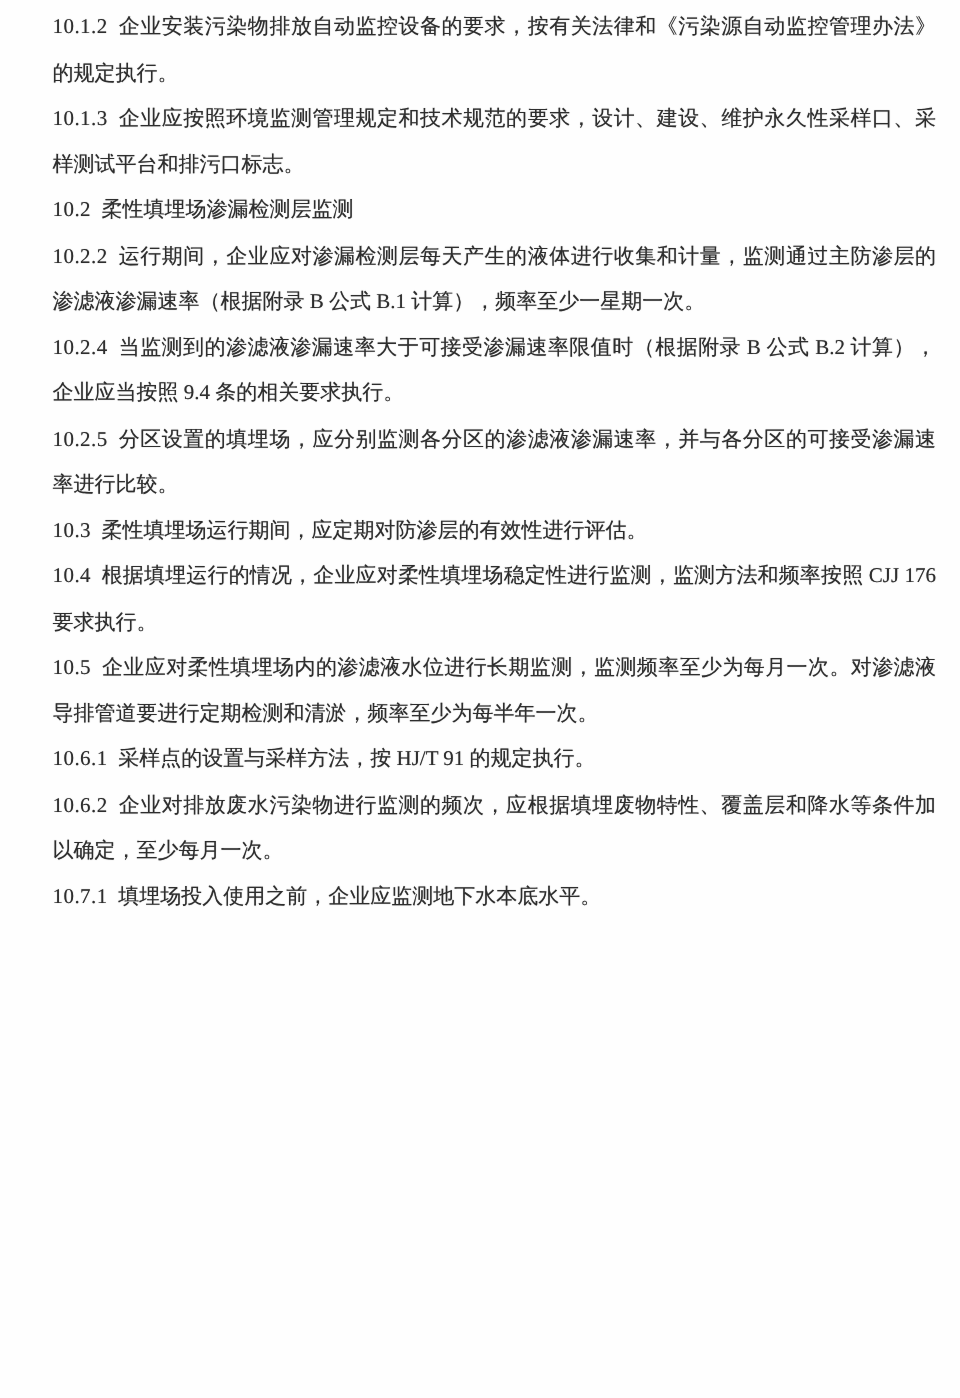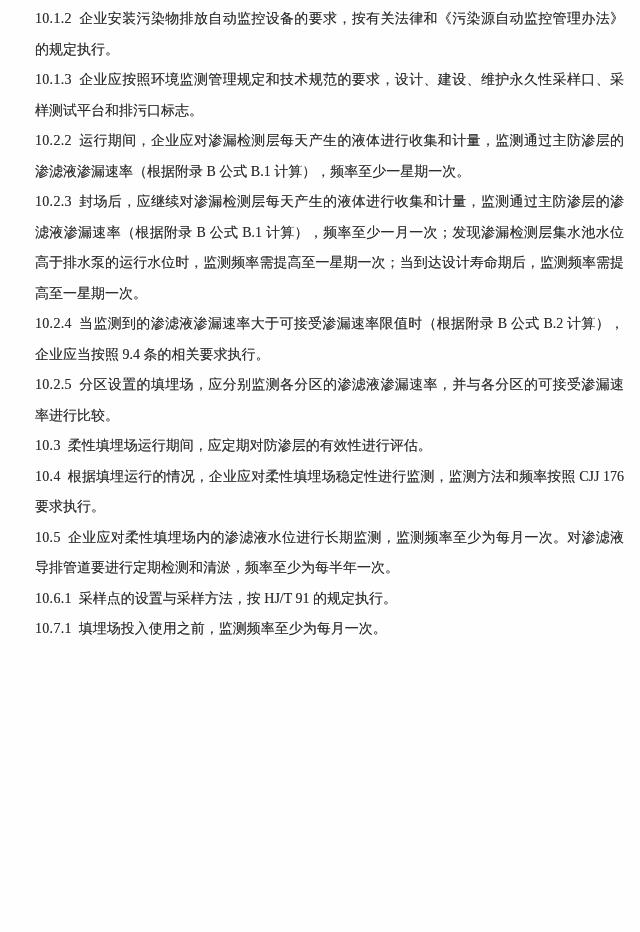--- a/index.html
+++ b/index.html
@@ -36,37 +36,38 @@
 </style>
 </head>
 <body>
 
 <div class="page">
 
   <p class="clause"><span class="num">10.1.2</span><span>企业安装污染物排放自动监控设备的要求，按有关法律和《污染源自动监控管理办法》的规定执行。</span></p>
 
   <p class="clause"><span class="num">10.1.3</span><span>企业应按照环境监测管理规定和技术规范的要求，设计、建设、维护永久性采样口、采样测试平台和排污口标志。</span></p>
 
+  <p class="clause"><span class="num">10.2</span><span>柔性填埋场渗漏检测层监测</span></p>
 
 
   <p class="clause"><span class="num">10.2.2</span><span>运行期间，企业应对渗漏检测层每天产生的液体进行收集和计量，监测通过主防渗层的渗滤液渗漏速率（根据附录 B 公式 B.1 计算），频率至少一星期一次。</span></p>
 
-  <p class="clause"><span class="num">10.2.3</span><span>封场后，应继续对渗漏检测层每天产生的液体进行收集和计量，监测通过主防渗层的渗滤液渗漏速率（根据附录 B 公式 B.1 计算），频率至少一月一次；发现渗漏检测层集水池水位高于排水泵的运行水位时，监测频率需提高至一星期一次；当到达设计寿命期后，监测频率需提高至一星期一次。</span></p>
 
   <p class="clause"><span class="num">10.2.4</span><span>当监测到的渗滤液渗漏速率大于可接受渗漏速率限值时（根据附录 B 公式 B.2 计算），企业应当按照 9.4 条的相关要求执行。</span></p>
 
   <p class="clause"><span class="num">10.2.5</span><span>分区设置的填埋场，应分别监测各分区的渗滤液渗漏速率，并与各分区的可接受渗漏速率进行比较。</span></p>
 
   <p class="clause"><span class="num">10.3</span><span>柔性填埋场运行期间，应定期对防渗层的有效性进行评估。</span></p>
 
   <p class="clause"><span class="num">10.4</span><span>根据填埋运行的情况，企业应对柔性填埋场稳定性进行监测，监测方法和频率按照 CJJ 176 要求执行。</span></p>
 
   <p class="clause"><span class="num">10.5</span><span>企业应对柔性填埋场内的渗滤液水位进行长期监测，监测频率至少为每月一次。对渗滤液导排管道要进行定期检测和清淤，频率至少为每半年一次。</span></p>
 
 
   <p class="clause"><span class="num">10.6.1</span><span>采样点的设置与采样方法，按 HJ/T 91 的规定执行。</span></p>
 
+  <p class="clause"><span class="num">10.6.2</span><span>企业对排放废水污染物进行监测的频次，应根据填埋废物特性、覆盖层和降水等条件加以确定，至少每月一次。</span></p>
 
 
 
-  <p class="clause"><span class="num">10.7.1</span><span>填埋场投入使用之前，监测频率至少为每月一次。</span></p>
+  <p class="clause"><span class="num">10.7.1</span><span>填埋场投入使用之前，企业应监测地下水本底水平。</span></p>
 
 </div>
 
 </body></html>

